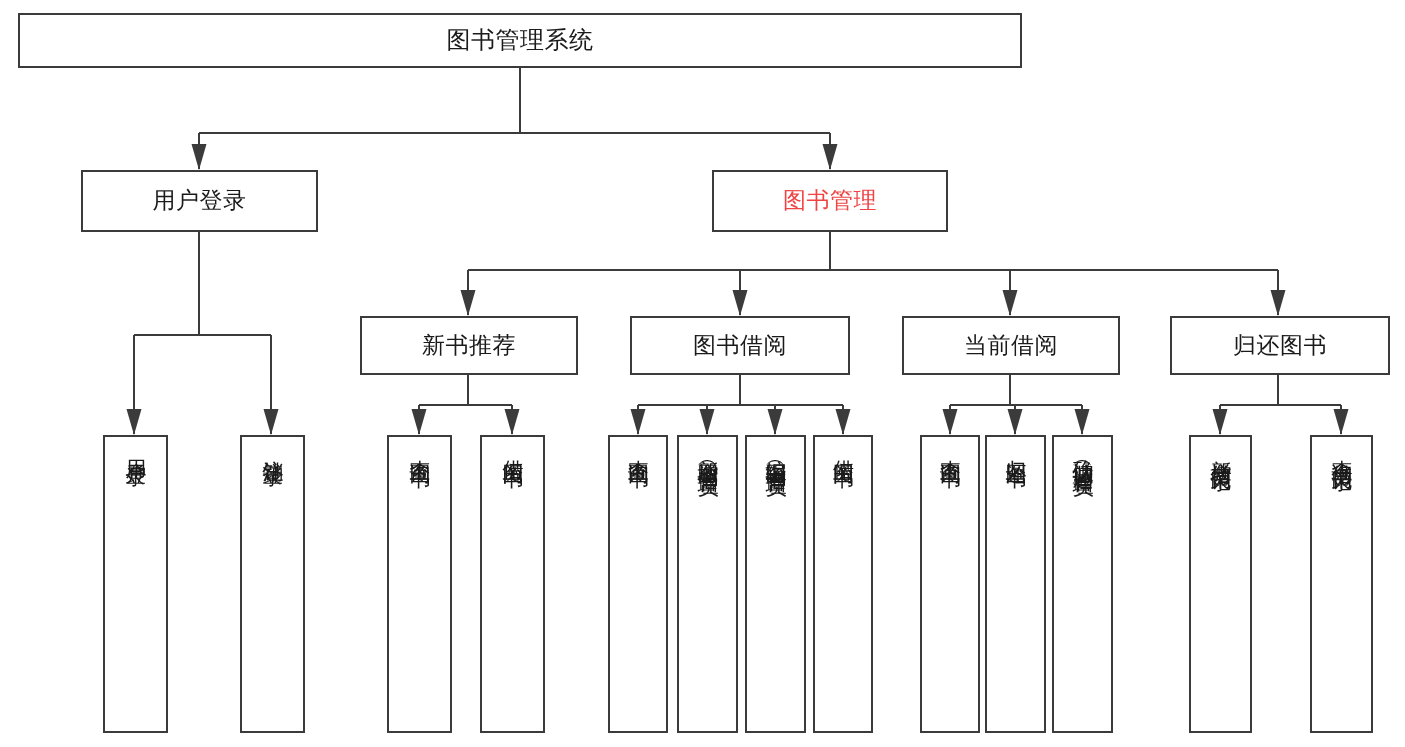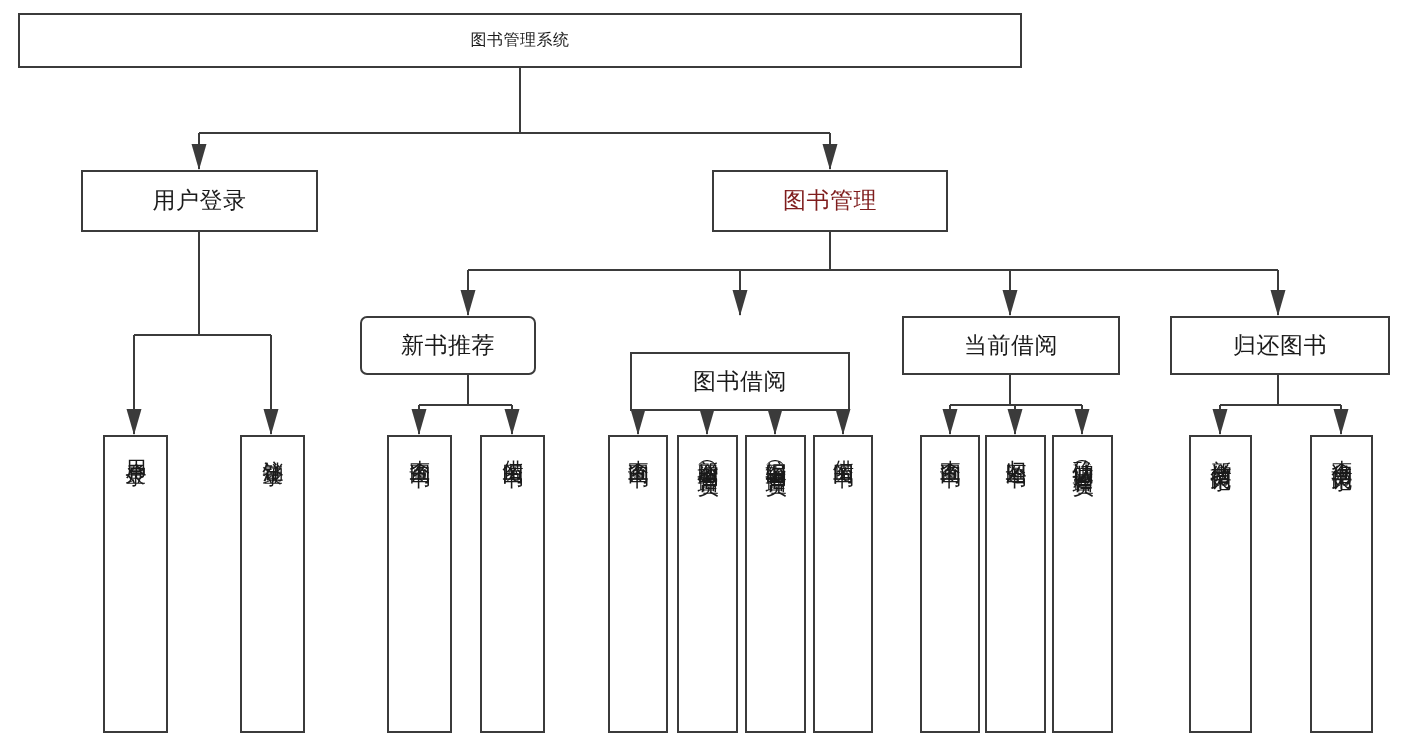--- a/index.html
+++ b/index.html
@@ -55,21 +55,21 @@
     padding-top: 6px;
   }
   .node-box.vertical .node-label {
     writing-mode: vertical-rl;
     text-orientation: upright;
     font-size: 21px;
     letter-spacing: 2.5px;
     white-space: nowrap;
   }
   .node-box.root .node-label {
-    font-size: 16px;
+    font-size: 24px;
   }
   .watermark {
     position: absolute;
     color: #b9b9b9;
     font-size: 17px;
     letter-spacing: 0.4px;
     white-space: nowrap;
     pointer-events: none;
   }
 </style>
@@ -134,26 +134,26 @@
     </svg>
 
   <div id="node-layer">
       <div class="node-box horizontal root" style="left: 18px; top: 13px; width: 1004px; height: 55px; border-color: rgb(59, 59, 59);">
         <div class="node-label" style="color: rgb(26, 26, 26);">图书管理系统</div>
       </div>
       <div class="node-box horizontal" style="left: 81px; top: 170px; width: 237px; height: 62px; border-color: rgb(59, 59, 59);">
         <div class="node-label" style="color: rgb(26, 26, 26);">用户登录</div>
       </div>
       <div class="node-box horizontal" style="left: 712px; top: 170px; width: 236px; height: 62px; border-color: rgb(59, 59, 59);">
-        <div class="node-label" style="color: #7f1d1d;">图书管理</div>
-      </div>
-      <div class="node-box horizontal" style="left: 360px; top: 316px; width: 176px; height: 59px; border-color: rgb(59, 59, 59); border-radius: 7px;">
+        <div class="node-label" style="color: #ef4444;">图书管理</div>
+      </div>
+      <div class="node-box horizontal" style="left: 360px; top: 316px; width: 218px; height: 59px; border-color: rgb(59, 59, 59);">
         <div class="node-label" style="color: rgb(26, 26, 26);">新书推荐</div>
       </div>
-      <div class="node-box horizontal" style="left: 630px; top: 316px; width: 220px; height: 59px; border-color: rgb(59, 59, 59); margin-top: 36px;">
+      <div class="node-box horizontal" style="left: 630px; top: 316px; width: 220px; height: 59px; border-color: rgb(59, 59, 59);">
         <div class="node-label" style="color: rgb(26, 26, 26);">图书借阅</div>
       </div>
       <div class="node-box horizontal" style="left: 902px; top: 316px; width: 218px; height: 59px; border-color: rgb(59, 59, 59); align-items: center;">
         <div class="node-label" style="color: rgb(26, 26, 26);">当前借阅</div>
       </div>
       <div class="node-box horizontal" style="left: 1170px; top: 316px; width: 220px; height: 59px; border-color: rgb(59, 59, 59);">
         <div class="node-label" style="color: rgb(26, 26, 26);">归还图书</div>
       </div>
       <div class="node-box vertical" style="left: 103px; top: 435px; width: 65px; height: 298px; border-color: rgb(59, 59, 59);">
         <div class="node-label" style="color: rgb(26, 26, 26);">用户登录</div>

